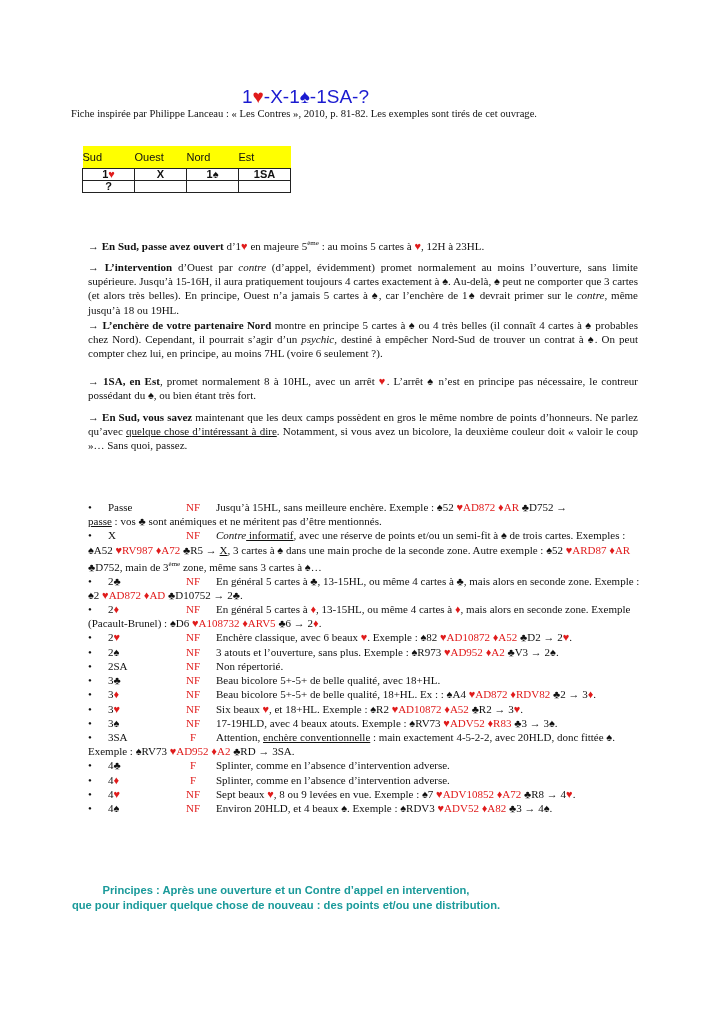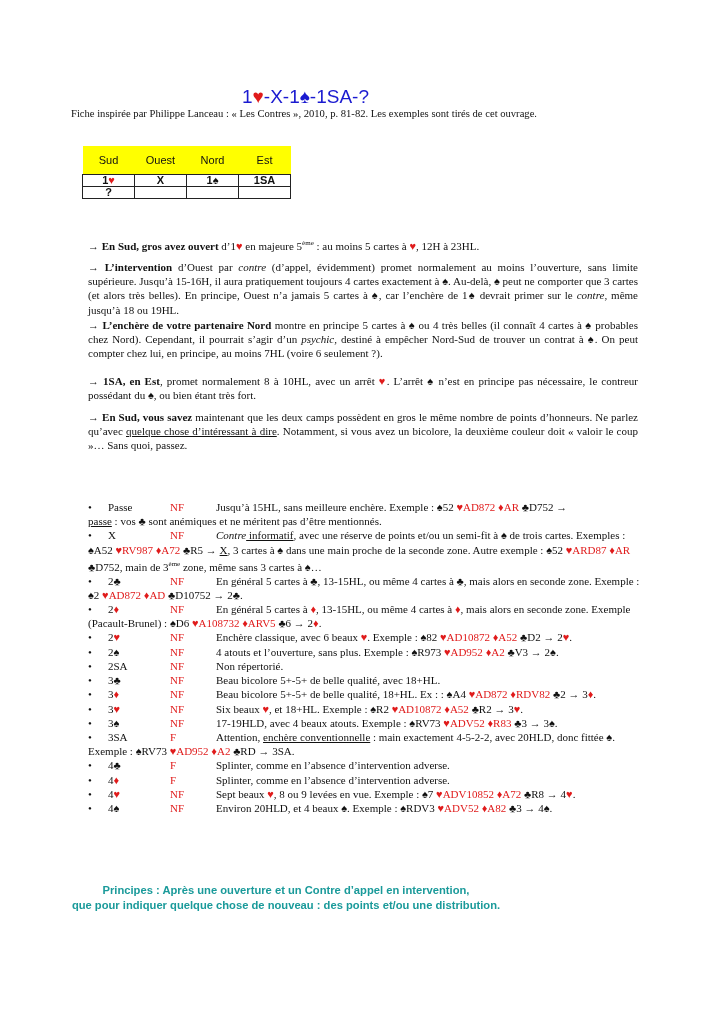--- a/index.html
+++ b/index.html
@@ -5,32 +5,32 @@
   html, body { margin:0; padding:0; background:#ffffff; }
   body { width:724px; height:1024px; position:relative; overflow:hidden;
          font-family:"Liberation Serif", serif; color:#111; }
   .title { position:absolute; top:86px; left:0; width:611px; text-align:center;
            font-family:"Liberation Sans", sans-serif; font-size:19px; color:#1a1ad0; }
   .title .red { color:#e01b1b; }
   .subtitle { position:absolute; top:108px; left:0; width:608px; text-align:center;
               font-size:10.6px; color:#111; }
   table.bid { position:absolute; top:146px; left:82px; border-collapse:collapse;
               font-family:"Liberation Sans", sans-serif; font-size:11px; }
-  table.bid th { background:#ffff00; font-weight:normal; width:51px; height:28px; padding:0;
-                 text-align:center; border:none; }
+  table.bid th { background:#ffff00; font-weight:normal; width:51px; height:22px; padding:0;
+                 text-align:left; border:none; }
   table.bid td { border:1px solid #222; width:51px; height:11px; padding:0; text-align:center;
                  font-weight:bold; line-height:11px; }
   .red { color:#e01b1b; }
   .para { position:absolute; left:88px; width:550px; font-size:11px; line-height:14.2px;
           text-align:justify; }
   .list { position:absolute; left:88px; top:500px; width:552px; font-size:11px; line-height:14.2px; }
   .li { position:relative; padding-left:0; }
   .li .bullet { position:absolute; left:0; width:18px; }
   .li .bid-col { display:inline-block; width:62px; margin-left:20px; }
-  .li .force { display:inline-block; width:46px; color:#e01b1b; }
+  .li .force { display:inline-block; width:46px; color:#e01b1b;text-align:center; }
   .principles { position:absolute; top:883px; left:0; width:572px; text-align:center;
                 font-family:"Liberation Sans", sans-serif; font-weight:bold; font-size:11.2px;
                 line-height:15px; color:#1a9a9a; }
   u { text-decoration:underline; }
 </style>
 </head>
 <body>
 
 <div class="title"><span>1</span><span class="red">♥</span><span>-X-1</span><span>♠</span><span>-1SA-?</span></div>
 
@@ -53,21 +53,21 @@
   <tr>
     <td>?</td>
     <td></td>
     <td></td>
     <td></td>
   </tr>
 </tbody>
   </table>
 
 <div class="para" style="top:236px;">
-  <b>→ En Sud, gros avez ouvert</b><span> d’1</span><span class="red">♥</span><span> en majeure 5</span><sup style="font-size:7px">ème</sup><span> : au moins 5 cartes à </span><span class="red">♥</span><span>, 12H à 23HL.</span>
+  <b>→ En Sud, passe avez ouvert</b><span> d’1</span><span class="red">♥</span><span> en majeure 5</span><sup style="font-size:7px">ème</sup><span> : au moins 5 cartes à </span><span class="red">♥</span><span>, 12H à 23HL.</span>
 </div>
 
 <div class="para" style="top:260px;">
   <b>→ L’intervention</b><span> d’Ouest par </span><i>contre</i><span> (d’appel, évidemment) promet normalement au moins l’ouverture, sans limite supérieure. Jusqu’à 15-16H, il aura pratiquement toujours 4 cartes exactement à ♠. Au-delà, ♠ peut ne comporter que 3 cartes (et alors très belles). En principe, Ouest n’a jamais 5 cartes à ♠, car l’enchère de 1♠ devrait primer sur le </span><i>contre</i><span>, même jusqu’à 18 ou 19HL.</span>
 </div>
 
 <div class="para" style="top:318px;">
   <b>→ L’enchère de votre partenaire Nord</b><span> montre en principe 5 cartes à ♠ ou 4 très belles (il connaît 4 cartes à ♠ probables chez Nord). Cependant, il pourrait s’agir d’un </span><i>psychic</i><span>, destiné à empêcher Nord-Sud de trouver un contrat à ♠. On peut compter chez lui, en principe, au moins 7HL (voire 6 seulement ?).</span>
 </div>
 
@@ -78,21 +78,21 @@
 <div class="para" style="top:410px;">
   <b>→ En Sud, vous savez</b><span> maintenant que les deux camps possèdent en gros le même nombre de points d’honneurs. Ne parlez qu’avec </span><u>quelque chose d’intéressant à dire</u><span>. Notamment, si vous avez un bicolore, la deuxième couleur doit « valoir le coup »… Sans quoi, passez.</span>
 </div>
 
 <div class="list" id="bid-list">
     <div class="li"><span class="bullet">•</span><span class="bid-col"><span>Passe</span></span><span class="force">NF</span><span>Jusqu’à 15HL, sans meilleure enchère. Exemple : </span><span>♠52 </span><span class="red">♥AD872 </span><span class="red">♦AR </span><span>♣D752</span><span> →</span><br><u>passe</u><span> : vos ♣ sont anémiques et ne méritent pas d’être mentionnés.</span></div>
     <div class="li"><span class="bullet">•</span><span class="bid-col"><span>X</span></span><span class="force">NF</span><i>Contre</i><u> informatif</u><span>, avec une réserve de points et/ou un semi-fit à ♠ de trois cartes. Exemples : </span><span>♠A52 </span><span class="red">♥RV987 </span><span class="red">♦A72 </span><span>♣R5</span><span> → </span><u>X</u><span>, 3 cartes à ♠ dans une main proche de la seconde zone. Autre exemple : </span><span>♠52 </span><span class="red">♥ARD87 </span><span class="red">♦AR </span><span>♣D752</span><span>, main de 3</span><sup style="font-size: 7px;">ème</sup><span> zone, même sans 3 cartes à ♠…</span></div>
     <div class="li"><span class="bullet">•</span><span class="bid-col"><span>2</span><span>♣</span></span><span class="force">NF</span><span>En général 5 cartes à ♣, 13-15HL, ou même 4 cartes à ♣, mais alors en seconde zone. Exemple : </span><span>♠2 </span><span class="red">♥AD872 </span><span class="red">♦AD </span><span>♣D10752</span><span> → 2♣.</span></div>
     <div class="li"><span class="bullet">•</span><span class="bid-col"><span>2</span><span class="red">♦</span></span><span class="force">NF</span><span>En général 5 cartes à </span><span class="red">♦</span><span>, 13-15HL, ou même 4 cartes à </span><span class="red">♦</span><span>, mais alors en seconde zone. Exemple (Pacault-Brunel) : </span><span>♠D6 </span><span class="red">♥A108732 </span><span class="red">♦ARV5 </span><span>♣6</span><span> → 2</span><span class="red">♦</span><span>.</span></div>
     <div class="li"><span class="bullet">•</span><span class="bid-col"><span>2</span><span class="red">♥</span></span><span class="force">NF</span><span>Enchère classique, avec 6 beaux </span><span class="red">♥</span><span>. Exemple : </span><span>♠82 </span><span class="red">♥AD10872 </span><span class="red">♦A52 </span><span>♣D2</span><span> → 2</span><span class="red">♥</span><span>.</span></div>
-    <div class="li"><span class="bullet">•</span><span class="bid-col"><span>2</span><span>♠</span></span><span class="force">NF</span><span>4 atouts et l’ouverture, sans plus. Exemple : </span><span>♠R973 </span><span class="red">♥AD952 </span><span class="red">♦A2 </span><span>♣V3</span><span> → 2♠.</span></div>
+    <div class="li"><span class="bullet">•</span><span class="bid-col"><span>2</span><span>♠</span></span><span class="force">NF</span><span>3 atouts et l’ouverture, sans plus. Exemple : </span><span>♠R973 </span><span class="red">♥AD952 </span><span class="red">♦A2 </span><span>♣V3</span><span> → 2♠.</span></div>
     <div class="li"><span class="bullet">•</span><span class="bid-col"><span>2SA</span></span><span class="force">NF</span><span>Non répertorié.</span></div>
     <div class="li"><span class="bullet">•</span><span class="bid-col"><span>3</span><span>♣</span></span><span class="force">NF</span><span>Beau bicolore 5+-5+ de belle qualité, avec 18+HL.</span></div>
     <div class="li"><span class="bullet">•</span><span class="bid-col"><span>3</span><span class="red">♦</span></span><span class="force">NF</span><span>Beau bicolore 5+-5+ de belle qualité, 18+HL. Ex : : </span><span>♠A4 </span><span class="red">♥AD872 </span><span class="red">♦RDV82 </span><span>♣2</span><span> → 3</span><span class="red">♦</span><span>.</span></div>
     <div class="li"><span class="bullet">•</span><span class="bid-col"><span>3</span><span class="red">♥</span></span><span class="force">NF</span><span>Six beaux </span><span class="red">♥</span><span>, et 18+HL. Exemple : </span><span>♠R2 </span><span class="red">♥AD10872 </span><span class="red">♦A52 </span><span>♣R2</span><span> → 3</span><span class="red">♥</span><span>.</span></div>
     <div class="li"><span class="bullet">•</span><span class="bid-col"><span>3</span><span>♠</span></span><span class="force">NF</span><span>17-19HLD, avec 4 beaux atouts. Exemple : </span><span>♠RV73 </span><span class="red">♥ADV52 </span><span class="red">♦R83 </span><span>♣3</span><span> → 3♠.</span></div>
     <div class="li"><span class="bullet">•</span><span class="bid-col"><span>3SA</span></span><span class="force">F</span><span>Attention, </span><u>enchère conventionnelle</u><span> : main exactement 4-5-2-2, avec 20HLD, donc fittée ♠. Exemple : </span><span>♠RV73 </span><span class="red">♥AD952 </span><span class="red">♦A2 </span><span>♣RD</span><span> → 3SA.</span></div>
     <div class="li"><span class="bullet">•</span><span class="bid-col"><span>4</span><span>♣</span></span><span class="force">F</span><span>Splinter, comme en l’absence d’intervention adverse.</span></div>
     <div class="li"><span class="bullet">•</span><span class="bid-col"><span>4</span><span class="red">♦</span></span><span class="force">F</span><span>Splinter, comme en l’absence d’intervention adverse.</span></div>
     <div class="li"><span class="bullet">•</span><span class="bid-col"><span>4</span><span class="red">♥</span></span><span class="force">NF</span><span>Sept beaux </span><span class="red">♥</span><span>, 8 ou 9 levées en vue. Exemple : </span><span>♠7 </span><span class="red">♥ADV10852 </span><span class="red">♦A72 </span><span>♣R8</span><span> → 4</span><span class="red">♥</span><span>.</span></div>
     <div class="li"><span class="bullet">•</span><span class="bid-col"><span>4</span><span>♠</span></span><span class="force">NF</span><span>Environ 20HLD, et 4 beaux ♠. Exemple : </span><span>♠RDV3 </span><span class="red">♥ADV52 </span><span class="red">♦A82 </span><span>♣3</span><span> → 4♠.</span></div>

